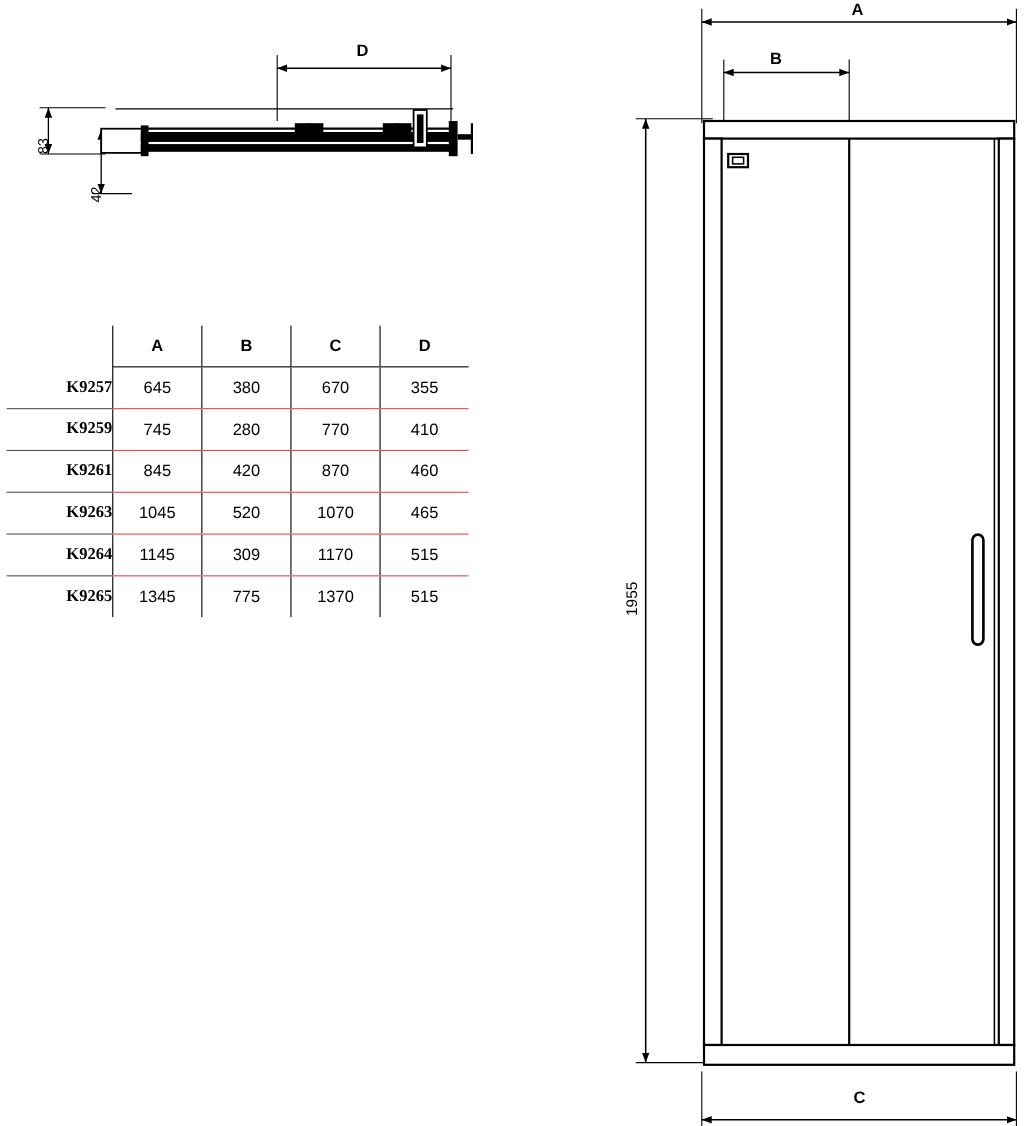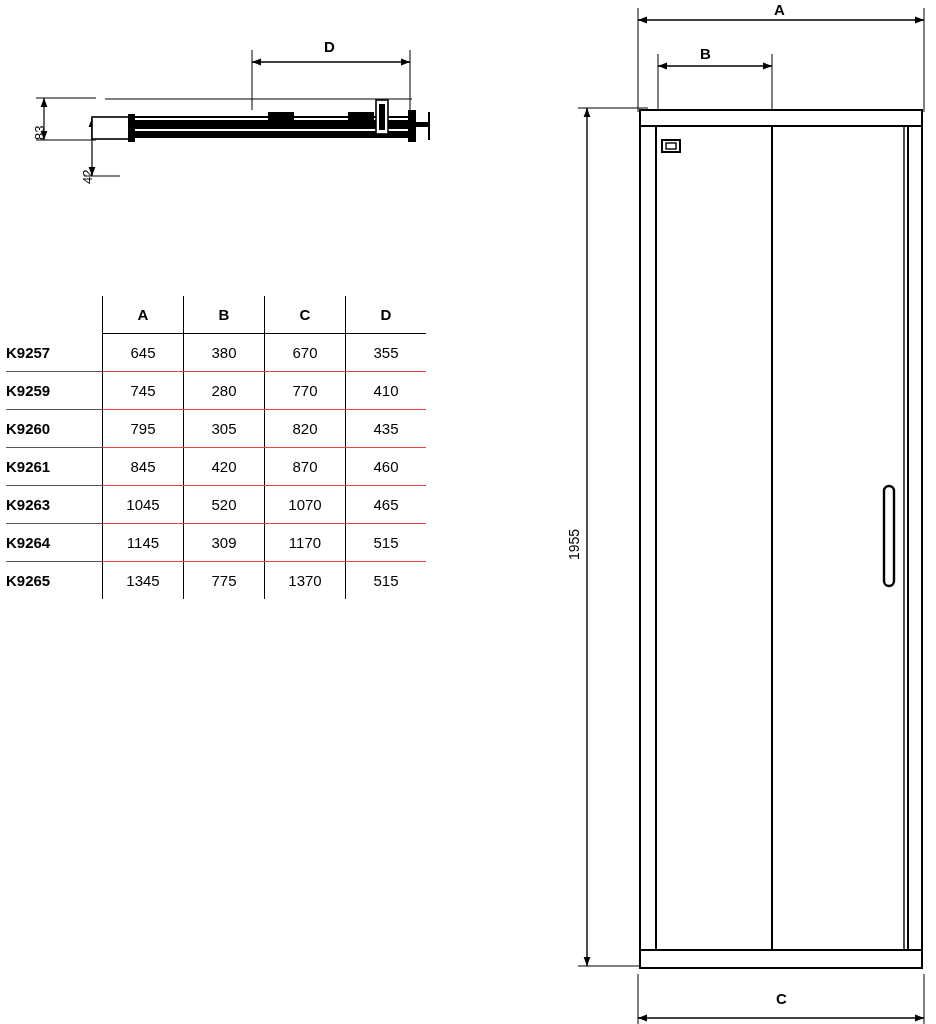--- a/index.html
+++ b/index.html
@@ -55,22 +55,23 @@
     width: 80px;
     font-weight: bold;
     font-size: 15px;
     border-bottom: 1.5px solid #000;
     border-left: 1.5px solid #000;
   }
   .spec-table th.colhead.first { }
   .spec-table td.rowhead {
     width: 96px;
     font-weight: bold;
-    text-align: left;
+    text-align: right;
     border-bottom: 1px solid #555;
+    font-family: Liberation Serif, serif;
   }
   .spec-table tbody tr:last-child td.rowhead { border-bottom: none; }
   .spec-table td.val {
     width: 80px;
     border-left: 1.5px solid #000;
     border-bottom: 1px solid #ef4444;
   }
   .spec-table tbody tr:last-child td.val { border-bottom: none; margin-left: 16px; }
 
   
@@ -208,27 +209,20 @@
         <td class="val">355</td>
       </tr>
       <tr>
         <td class="rowhead">K9259</td>
         <td class="val">745</td>
         <td class="val">280</td>
         <td class="val">770</td>
         <td class="val">410</td>
       </tr>
       <tr>
-        <td class="rowhead">K9260</td>
-        <td class="val">795</td>
-        <td class="val">305</td>
-        <td class="val">820</td>
-        <td class="val">435</td>
-      </tr>
-      <tr>
         <td class="rowhead">K9261</td>
         <td class="val">845</td>
         <td class="val">420</td>
         <td class="val">870</td>
         <td class="val">460</td>
       </tr>
       <tr>
         <td class="rowhead">K9263</td>
         <td class="val">1045</td>
         <td class="val">520</td>

